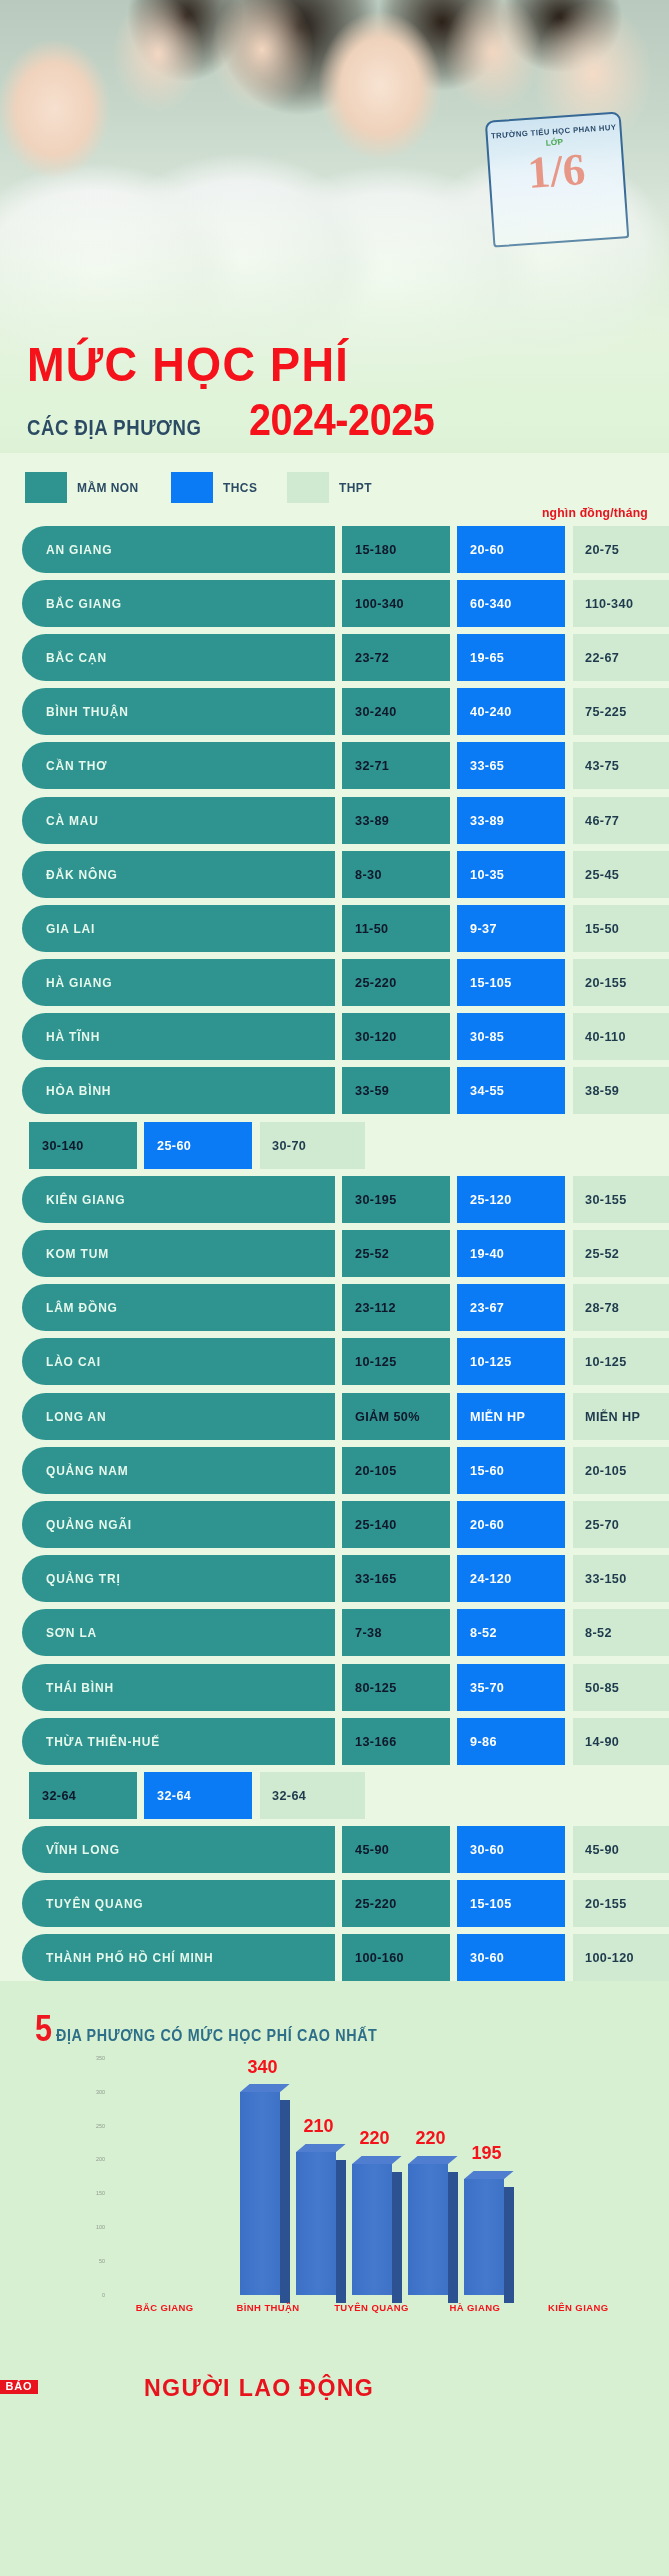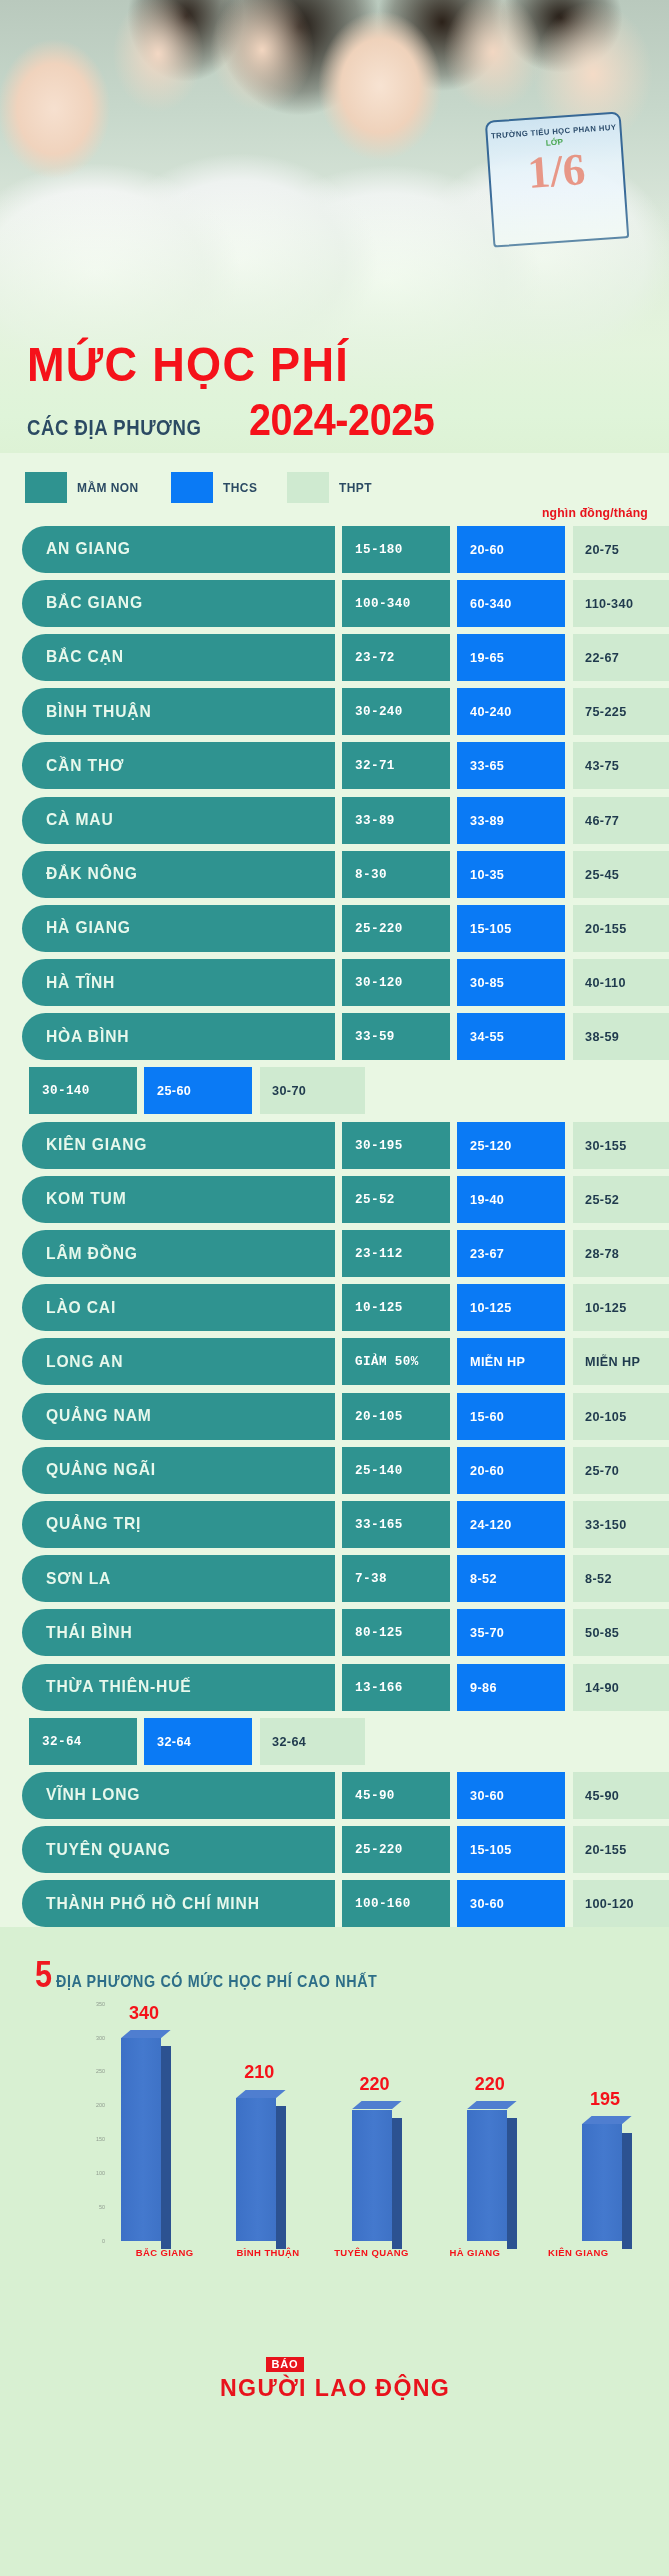--- a/index.html
+++ b/index.html
@@ -173,37 +173,37 @@
     margin-bottom: 7.2px;
   }
   .cell-name {
     flex: 0 0 313px;
     background: #2f9390;
     border-radius: 23.5px 0 0 23.5px;
     display: flex;
     align-items: center;
     padding-left: 24.4px;
     color: #e7f8ec;
-    font-size: 17px;
+    font-size: 13px;
     font-weight: bold;
     letter-spacing: 0.9px;
     font-family: "Liberation Sans", sans-serif;
   }
   .cell-name span { transform: scaleX(0.92); transform-origin: left center; display: inline-block; }
   .gap { flex: 0 0 7.2px; }
   .cell-val {
     display: flex;
     align-items: center;
     padding-left: 12.7px;
     font-size: 13.6px;
     font-weight: bold;
     letter-spacing: 0.4px;
     font-family: "Liberation Sans", sans-serif;
   }
-  .cell-mn { flex: 0 0 108px; background: #2f9390; color: #ffffff; font-family: Liberation Mono, monospace; }
+  .cell-mn { flex: 0 0 108px; background: #2f9390; color: #0f172a; }
   .cell-thcs { flex: 0 0 108px; background: #0a7af5; color: #ffffff; }
   .cell-thpt { flex: 0 0 105px; background: #cfead0; color: #1f3a4d; }
   .cell-val span { transform: scaleX(0.93); transform-origin: left center; display: inline-block; }
 
   
   .chart-section { background: #d8f0d2; padding: 23.5px 22px 0 22px; }
   .chart-heading {
     display: flex;
     align-items: baseline;
     margin-left: 12.7px;
@@ -250,21 +250,21 @@
     font-family: "Liberation Sans", sans-serif;
   }
   .bars {
     position: absolute;
     left: 91px;
     right: 18px;
     top: 0;
     bottom: 25px;
     display: flex;
     align-items: flex-end;
-    justify-content: space-between;
+    justify-content: center;
   }
   .barwrap {
     position: relative;
     width: 56px;
     height: 100%;
     display: flex;
     align-items: flex-end;
     justify-content: center;
   }
   .bar3d { position: relative; width: 40px; }
@@ -320,23 +320,23 @@
     color: #f5121a;
     letter-spacing: 0.4px;
     font-family: "Liberation Sans", sans-serif;
   }
 
   
   .footer {
     background: #d8f0d2;
     height: 136px;
     display: flex;
-    flex-direction: column;
+    flex-direction: row;
     align-items: center;
-    justify-content: flex-end;
+    justify-content: flex-start;
   }
   .logo-bao {
     font-size: 11px;
     font-weight: bold;
     color: #ffffff;
     background: #e8131c;
     padding: 0.9px 5.4px 1.8px 5.4px;
     letter-spacing: 0.9px;
     font-family: "Liberation Sans", sans-serif;
     margin-bottom: 1.8px;
@@ -502,20 +502,37 @@
         <div class="cell-val cell-mn">
           <span>8-30</span>
         </div>
         <div class="gap"></div>
         <div class="cell-val cell-thcs">
           <span>10-35</span>
         </div>
         <div class="gap"></div>
         <div class="cell-val cell-thpt">
           <span>25-45</span>
+        </div>
+      </div>
+      <div class="row">
+        <div class="cell-name">
+          <span>GIA LAI</span>
+        </div>
+        <div class="gap"></div>
+        <div class="cell-val cell-mn">
+          <span>11-50</span>
+        </div>
+        <div class="gap"></div>
+        <div class="cell-val cell-thcs">
+          <span>9-37</span>
+        </div>
+        <div class="gap"></div>
+        <div class="cell-val cell-thpt">
+          <span>15-50</span>
         </div>
       </div>
       <div class="row">
         <div class="cell-name">
           <span>HÀ GIANG</span>
         </div>
         <div class="gap"></div>
         <div class="cell-val cell-mn">
           <span>25-220</span>
         </div>

